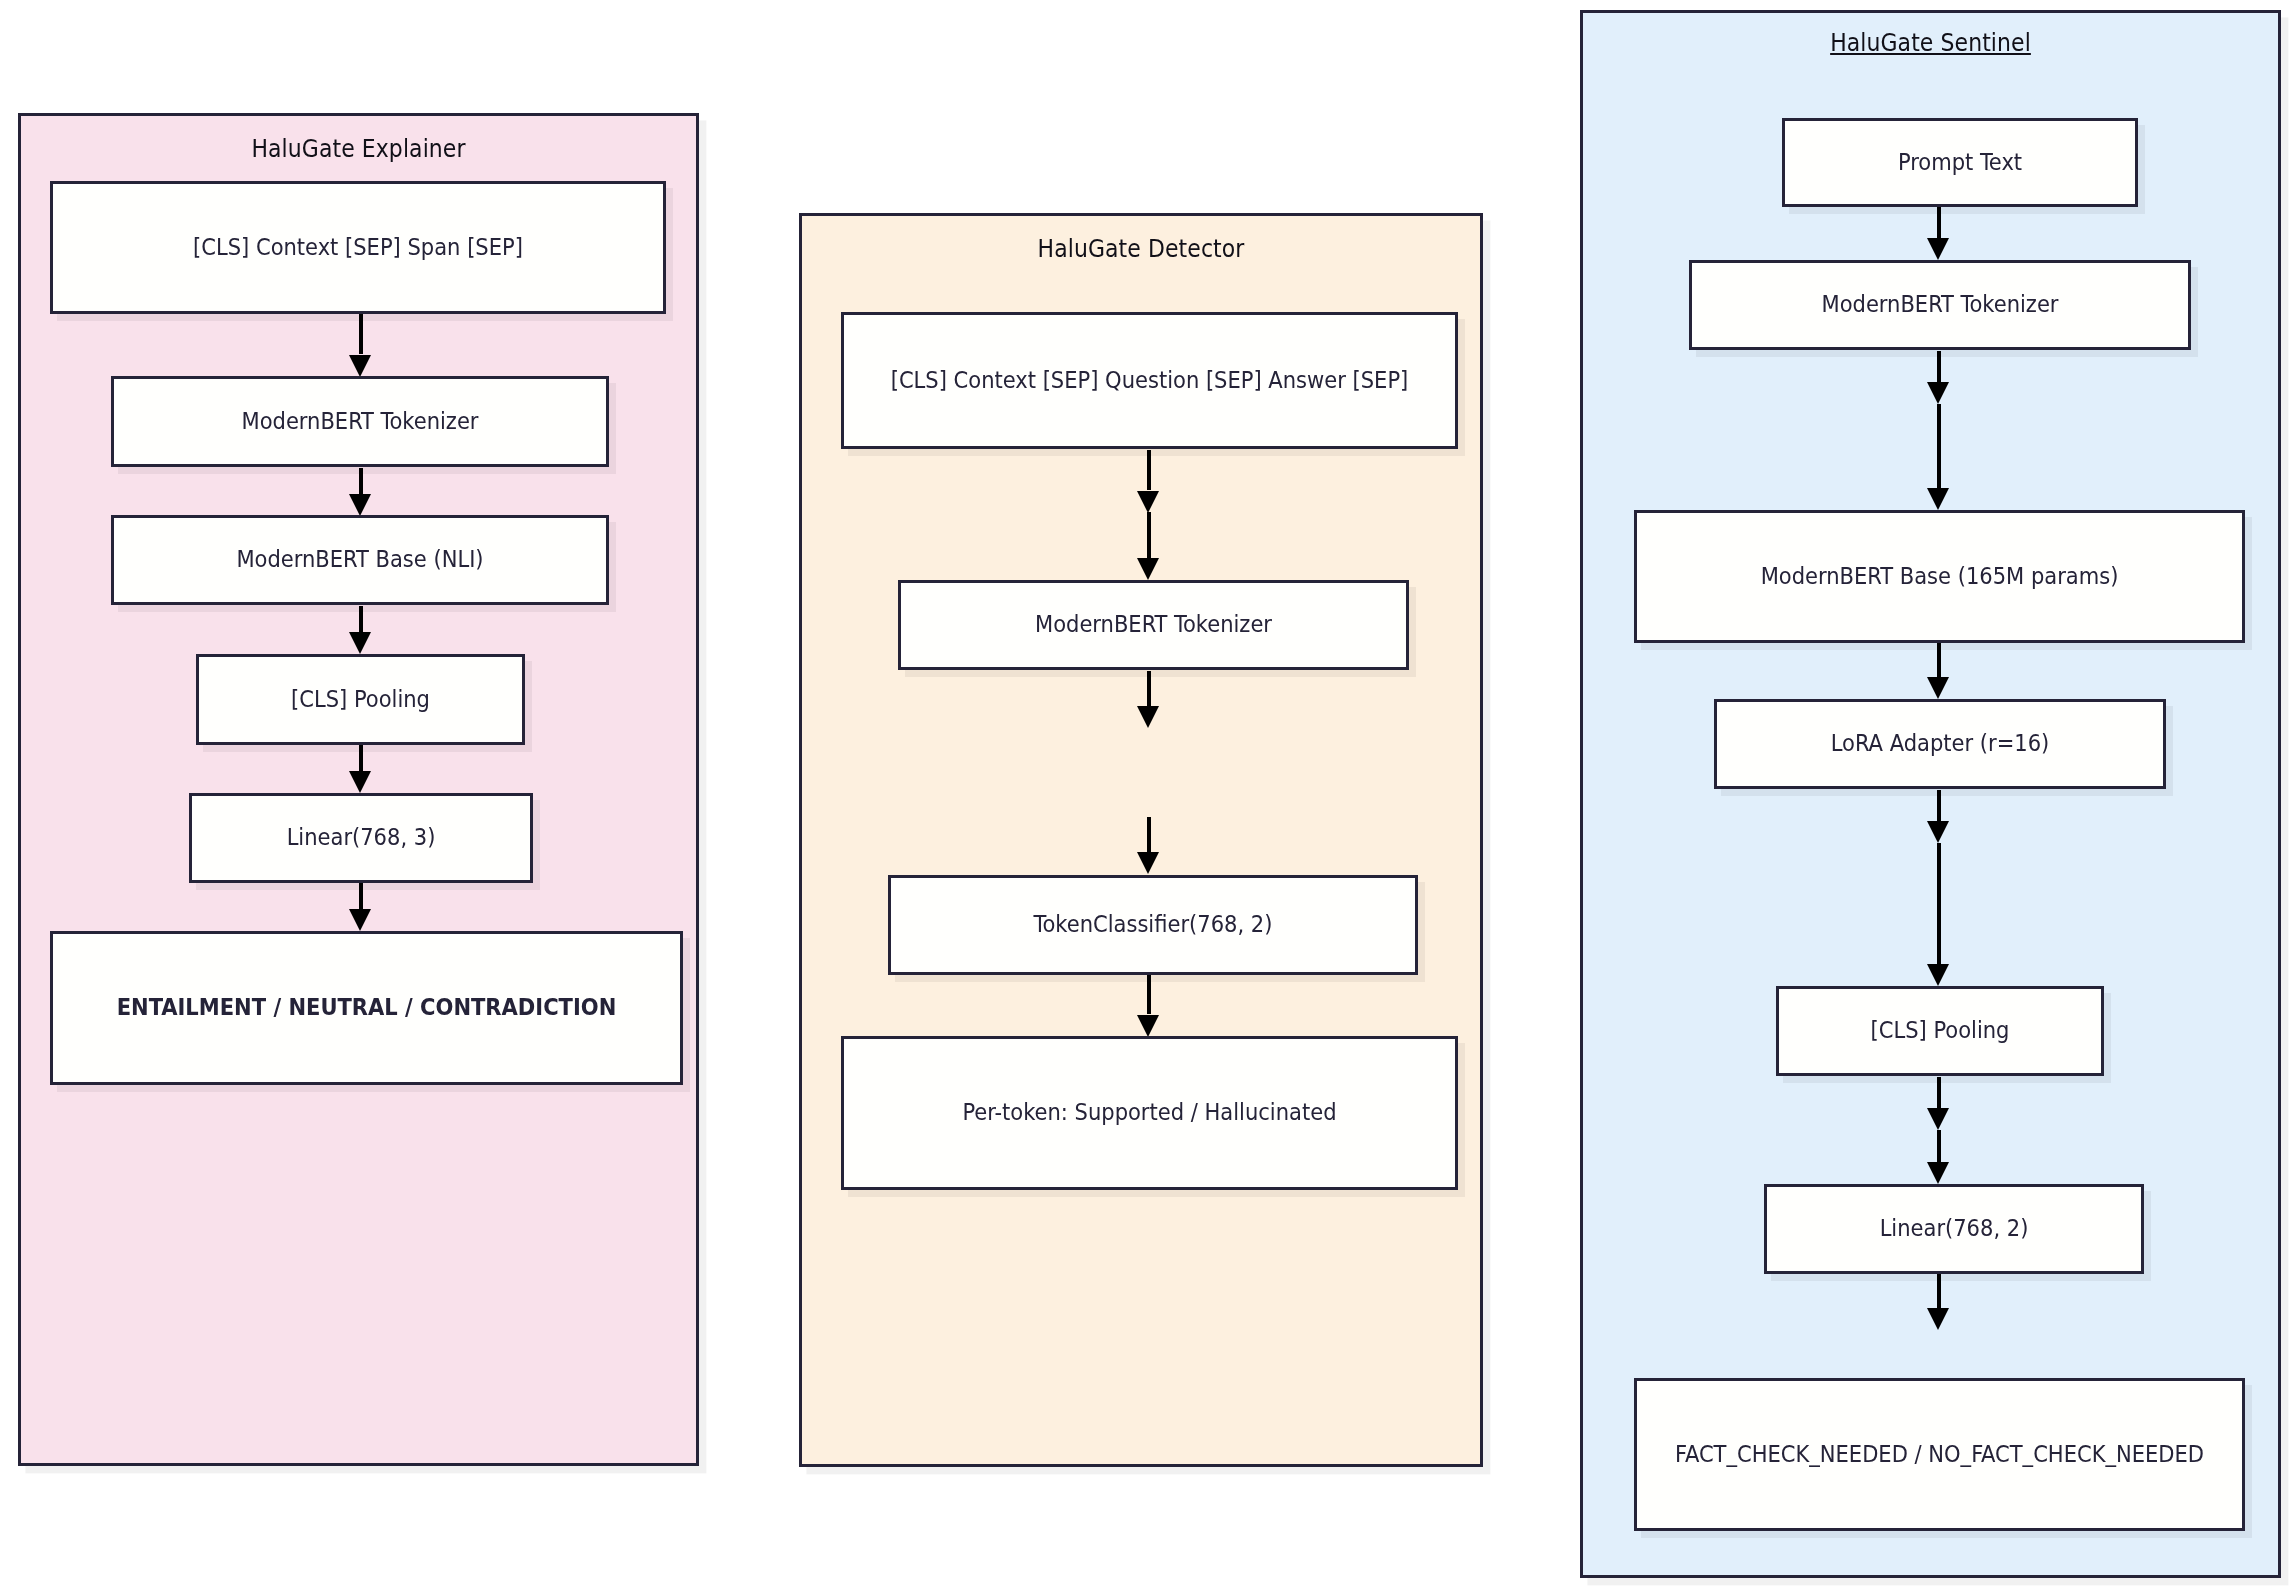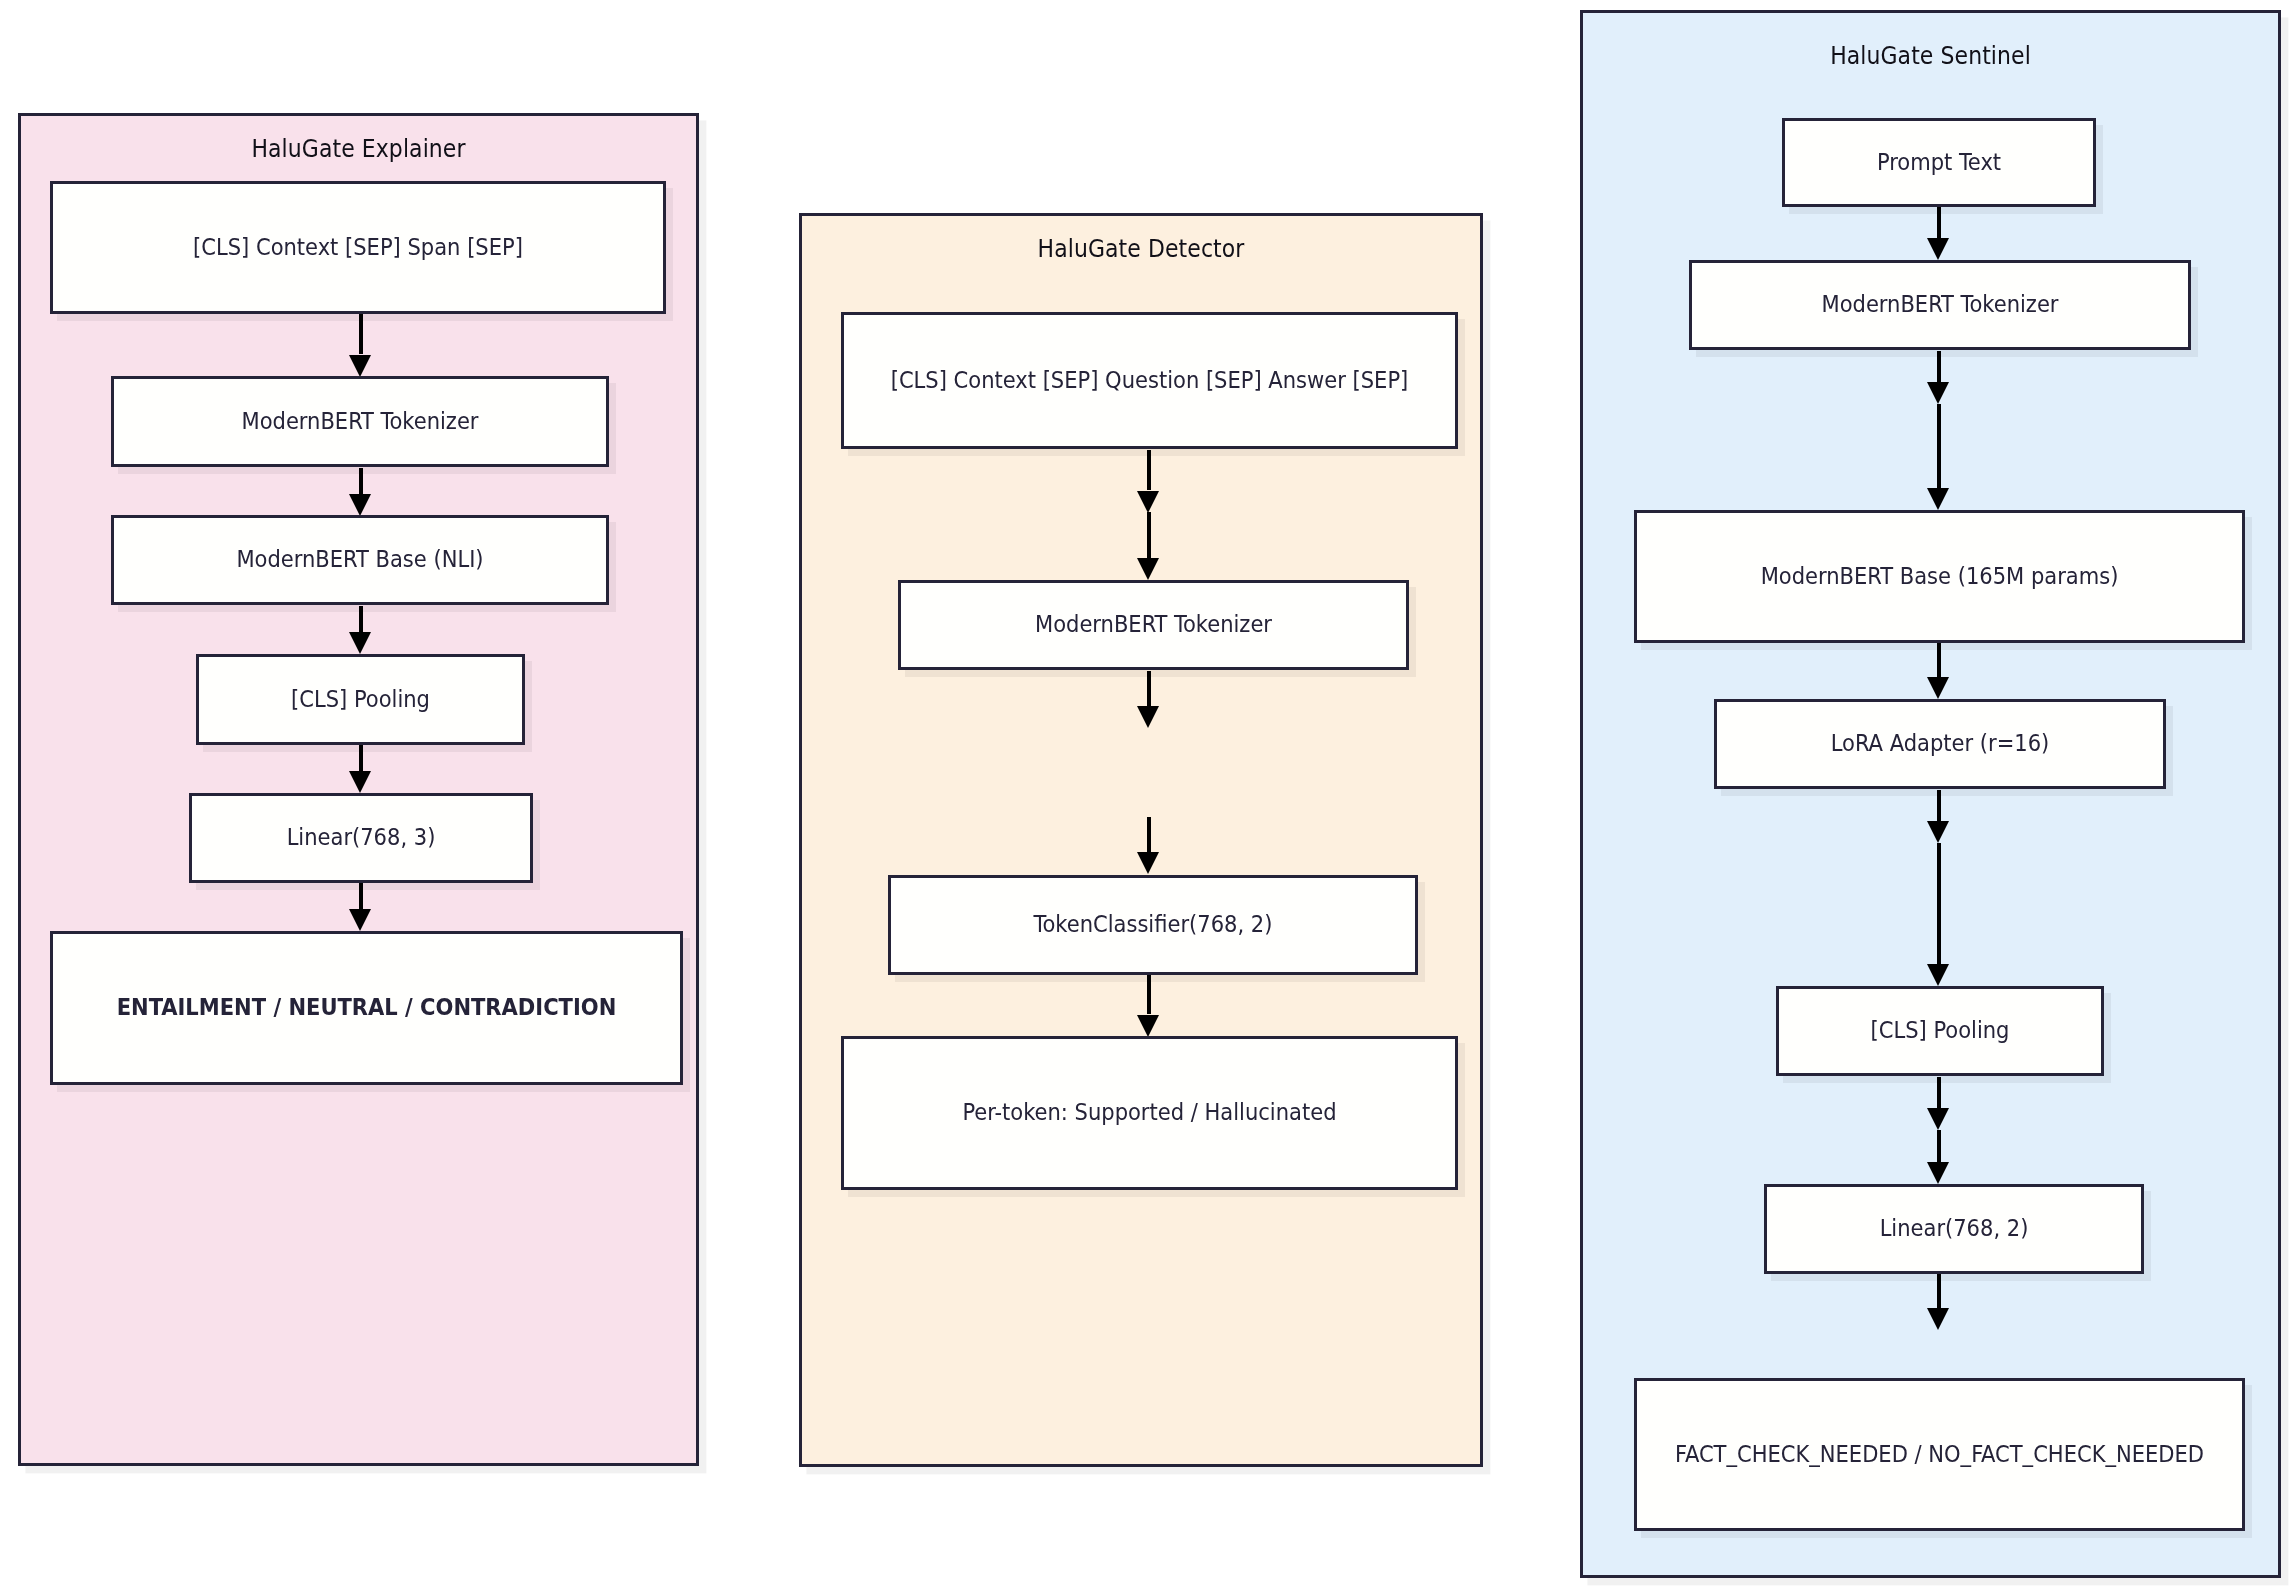--- a/index.html
+++ b/index.html
@@ -181,24 +181,24 @@
   <div class="node" style="left:888px; top:875px; width:530px; height:100px;">TokenClassifier(768, 2)</div>
 
   <div class="arrow" style="left:1149px; top:975px; height:62px;">
     <div class="shaft" style="height:39px;"></div>
     <div class="head"></div>
   </div>
 
   <div class="node" style="left:841px; top:1036px; width:617px; height:154px;">Per-token: Supported / Hallucinated</div>
 
   <div class="panel" id="panel-sentinel">
-    <div class="panel-title" style="top:28px;">HaluGate Sentinel</div>
-  </div>
-
-  <div class="node" style="left:1782px; top:118px; width:314px; height:89px;">Prompt Text</div>
+    <div class="panel-title" style="top:15px;text-decoration:underline;">HaluGate Sentinel</div>
+  </div>
+
+  <div class="node" style="left:1782px; top:118px; width:356px; height:89px;">Prompt Text</div>
 
   <div class="arrow" style="left:1939px; top:207px; height:53px;">
     <div class="shaft" style="height:31px;"></div>
     <div class="head"></div>
   </div>
 
   <div class="node" style="left:1689px; top:260px; width:502px; height:90px;">ModernBERT Tokenizer</div>
 
   <div class="arrow" style="left:1939px; top:351px; height:53px;">
     <div class="shaft" style="height:31px;"></div>

